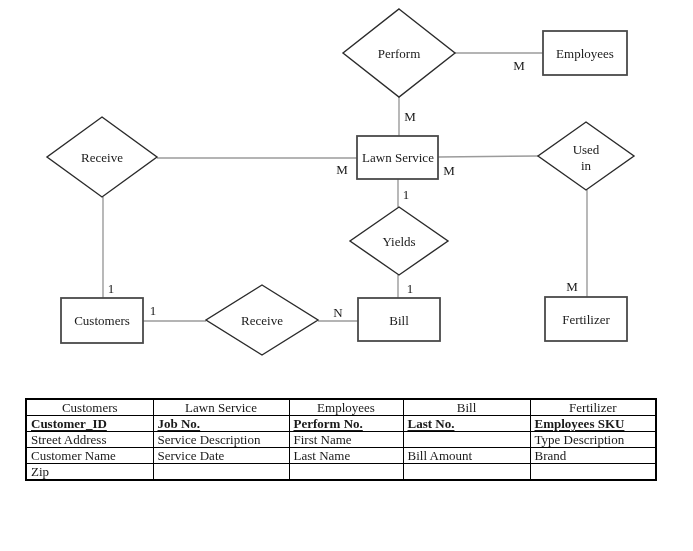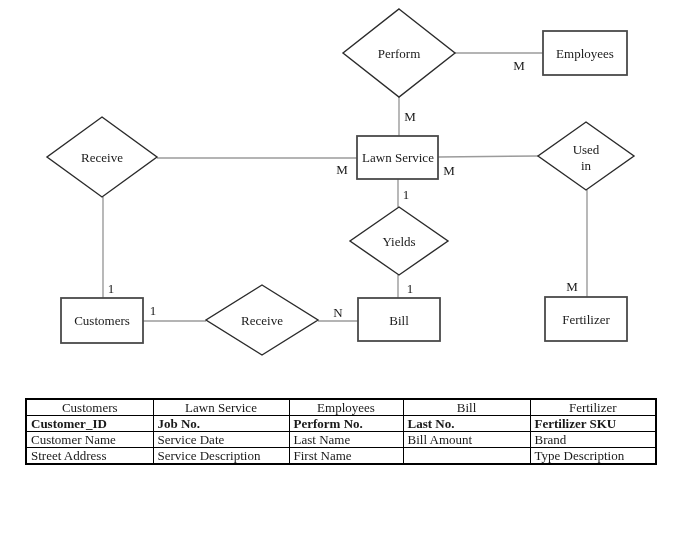--- a/index.html
+++ b/index.html
@@ -67,20 +67,21 @@
   }
   #dictionary-table tr.header-row td {
     text-align: center;
     padding: 0;
   }
   #dictionary-table {
     border: 2px solid #000000;
   }
   .pk {
     font-weight: bold;
+    text-decoration: underline;
     text-underline-offset: 2px;
     margin-top: 25px;
   }
   .squiggle {
     text-decoration-line: underline;
     text-decoration-style: wavy;
     text-decoration-color: #cc0000;
     text-decoration-thickness: 1px;
     text-underline-offset: 4px;
   }
@@ -170,30 +171,37 @@
       <td>Lawn Service</td>
       <td>Employees</td>
       <td>Bill</td>
       <td>Fertilizer</td>
     </tr>
     <tr class="key-row">
       <td><span class="pk"><span class="squiggle">Customer_ID</span></span></td>
       <td><span class="pk">Job No.</span></td>
       <td><span class="pk">Perform No.</span></td>
       <td><span class="pk">Last No.</span></td>
-      <td><span class="pk">Fertilizer SKU</span></td>
+      <td><span class="pk">Employees SKU</span></td>
+    </tr>
+    <tr>
+      <td>Street Address</td>
+      <td>Service Description</td>
+      <td>First Name</td>
+      <td></td>
+      <td>Type Description</td>
     </tr>
     <tr>
       <td>Customer Name</td>
       <td>Service Date</td>
       <td>Last Name</td>
       <td>Bill Amount</td>
       <td>Brand</td>
     </tr>
     <tr>
-      <td>Street Address</td>
-      <td>Service Description</td>
-      <td>First Name</td>
-      <td></td>
-      <td>Type Description</td>
+      <td>Zip</td>
+      <td></td>
+      <td></td>
+      <td></td>
+      <td></td>
     </tr>
   </tbody>
 </table>
 
 </body></html>

